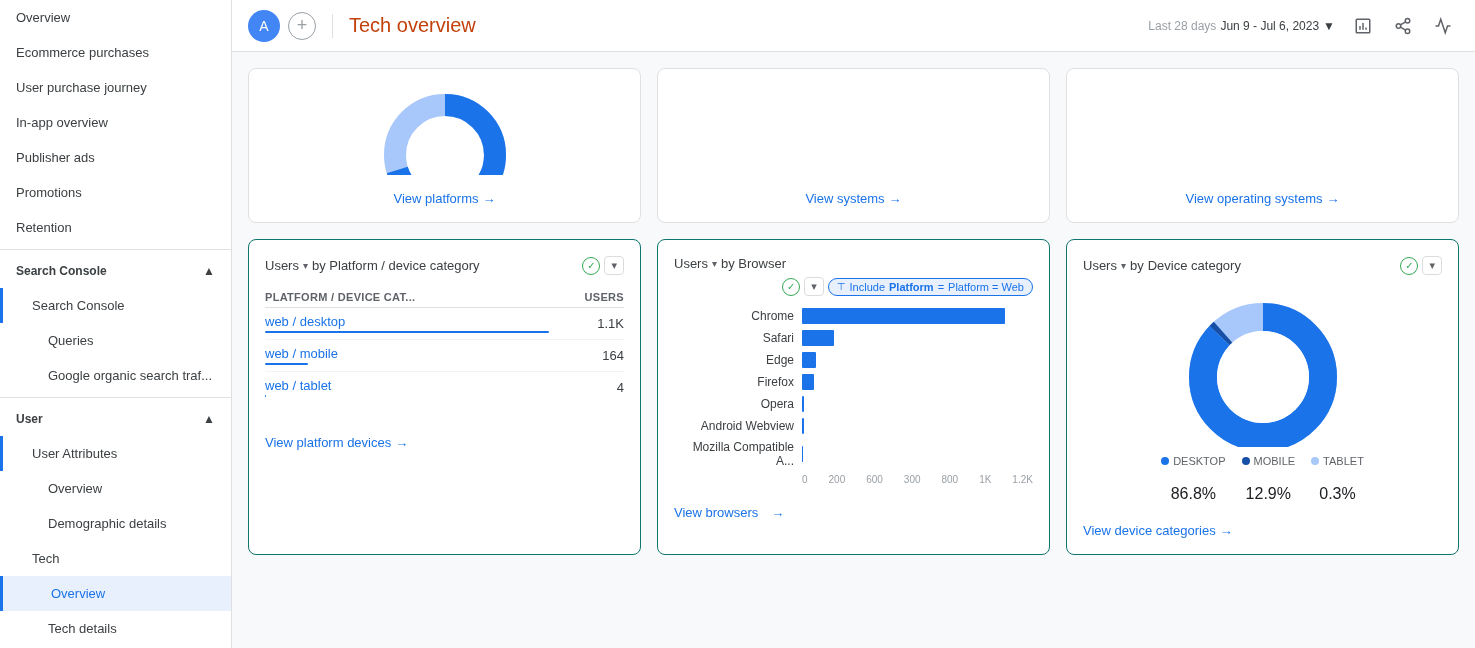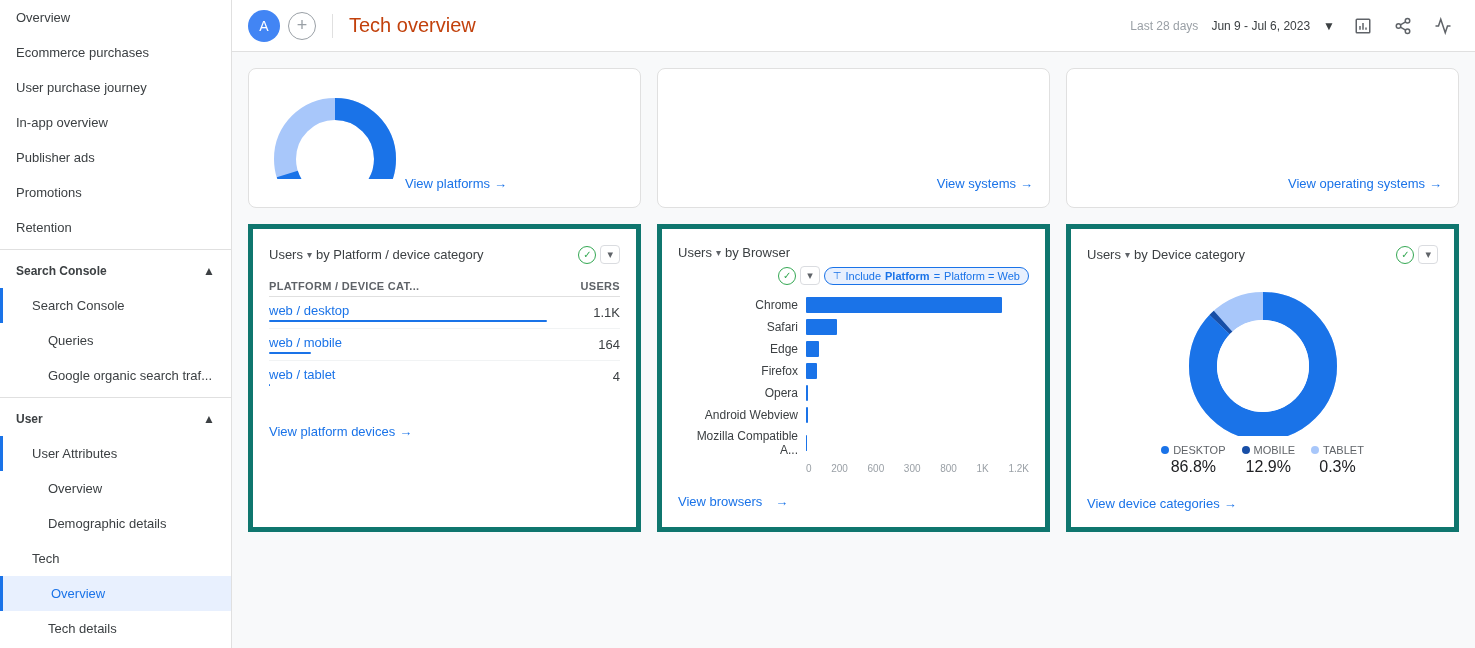--- a/index.html
+++ b/index.html
@@ -95,21 +95,21 @@
     }
     .page-title {
       font-size: 20px;
       font-weight: 400;
       color: #c2410c;
       flex: 1;
     }
     .date-range {
       font-size: 12px;
       color: #3c4043;
-      display: flex; align-items: center; gap: 13px;
+      display: flex; align-items: center; gap: 4px;
       margin-right: 12px;
     }
     .date-range-label { color: #9aa0a6; }
     .top-bar-icons { display: flex; gap: 8px; align-items: center; }
     .icon-btn {
       width: 32px; height: 32px;
       border-radius: 4px;
       border: none; background: transparent;
       cursor: pointer;
       display: flex; align-items: center; justify-content: center;
@@ -120,36 +120,36 @@
     .cards-area {
       padding: 16px;
     }
     .cards-row {
       display: flex;
       gap: 16px;
       margin-bottom: 16px;
     }
     .card {
       background: #fff;
-      border-radius: 0;
-      border: 5px solid #0f766e;
+      border-radius: 8px;
+      border: 1px solid #0f766e;
       padding: 16px;
       flex: 1;
       min-width: 0;
     }
 
     
     .top-card {
       flex: 1;
       background: #fff;
       border-radius: 8px;
       border: 1px solid #e0e0e0;
       padding: 16px;
       display: flex;
-      flex-direction: row;
+      flex-direction: column;
       align-items: center;
       min-height: 140px;
       position: relative;
     }
     .view-link {
       display: flex;
       align-items: center;
       gap: 4px;
       color: #1a73e8;
       font-size: 13px;
@@ -299,21 +299,21 @@
       display: flex;
       gap: 16px;
       margin-top: 8px;
       flex-wrap: wrap;
       justify-content: center;
     }
     .legend-item {
       display: flex;
       flex-direction: column;
       align-items: center;
-      gap: 2px;
+      gap: 18px;
     }
     .legend-dot-row {
       display: flex;
       align-items: center;
       gap: 4px;
       font-size: 11px;
       color: #5f6368;
     }
     .legend-dot {
       width: 8px; height: 8px;

